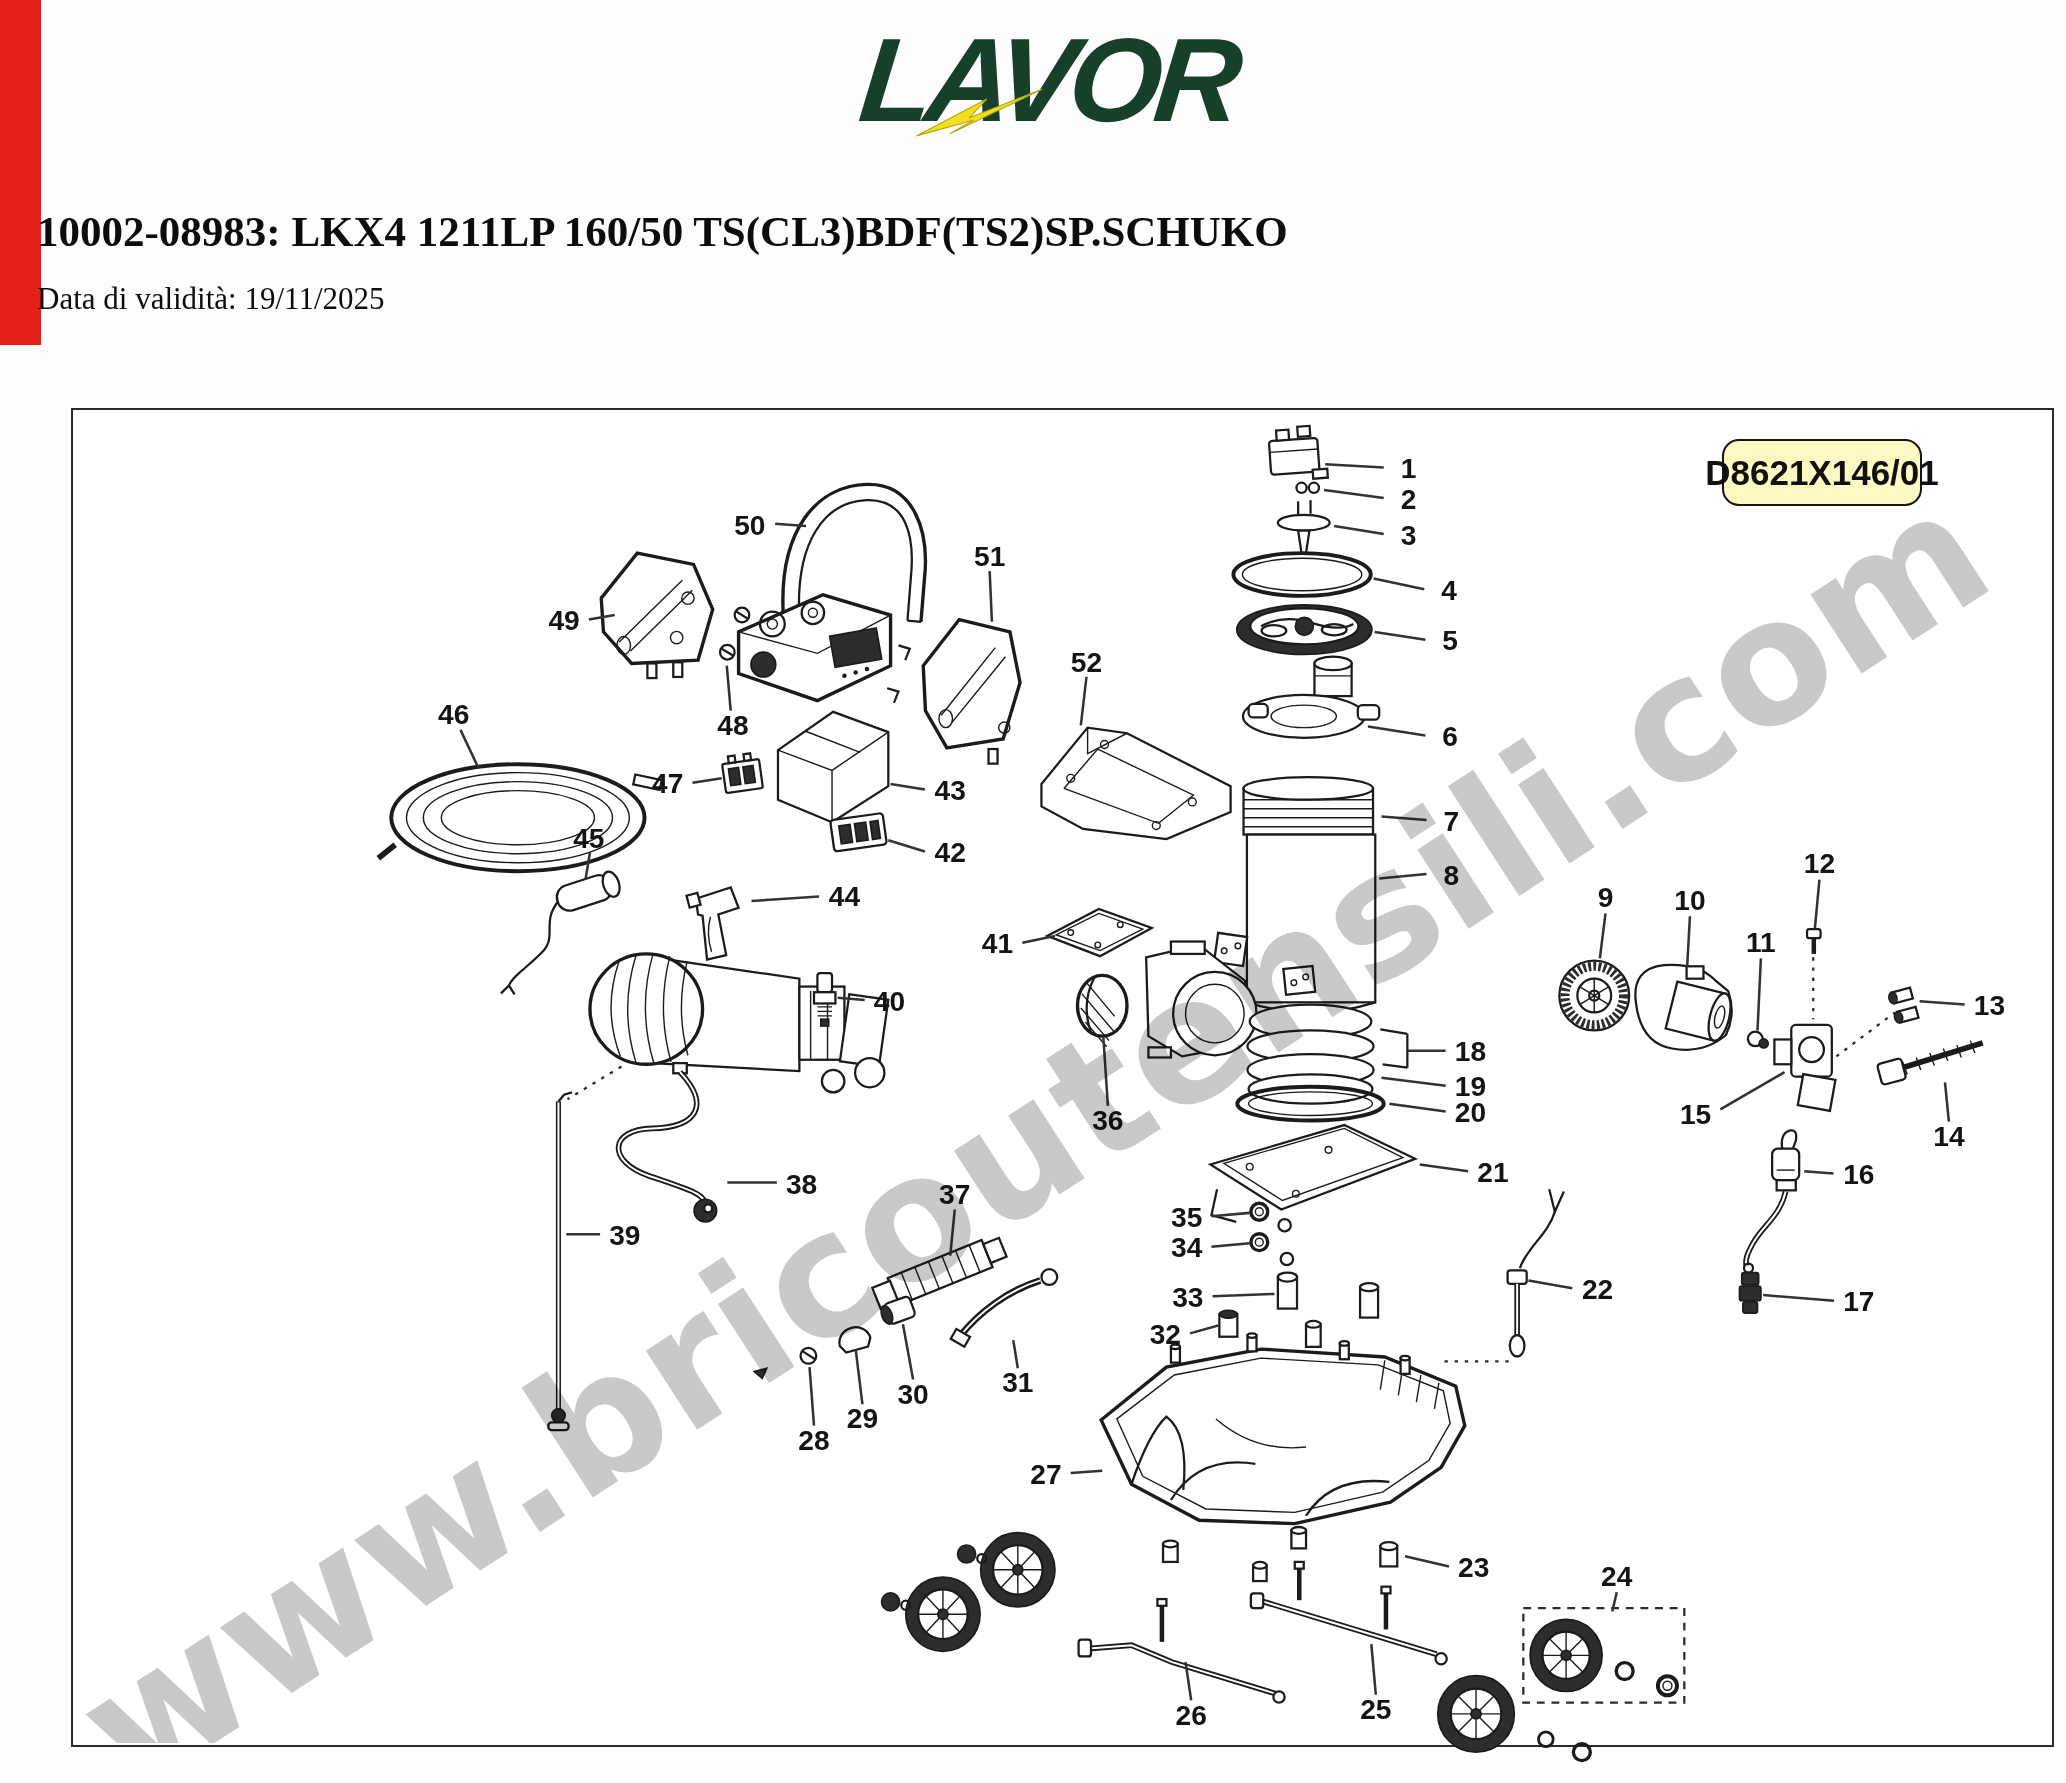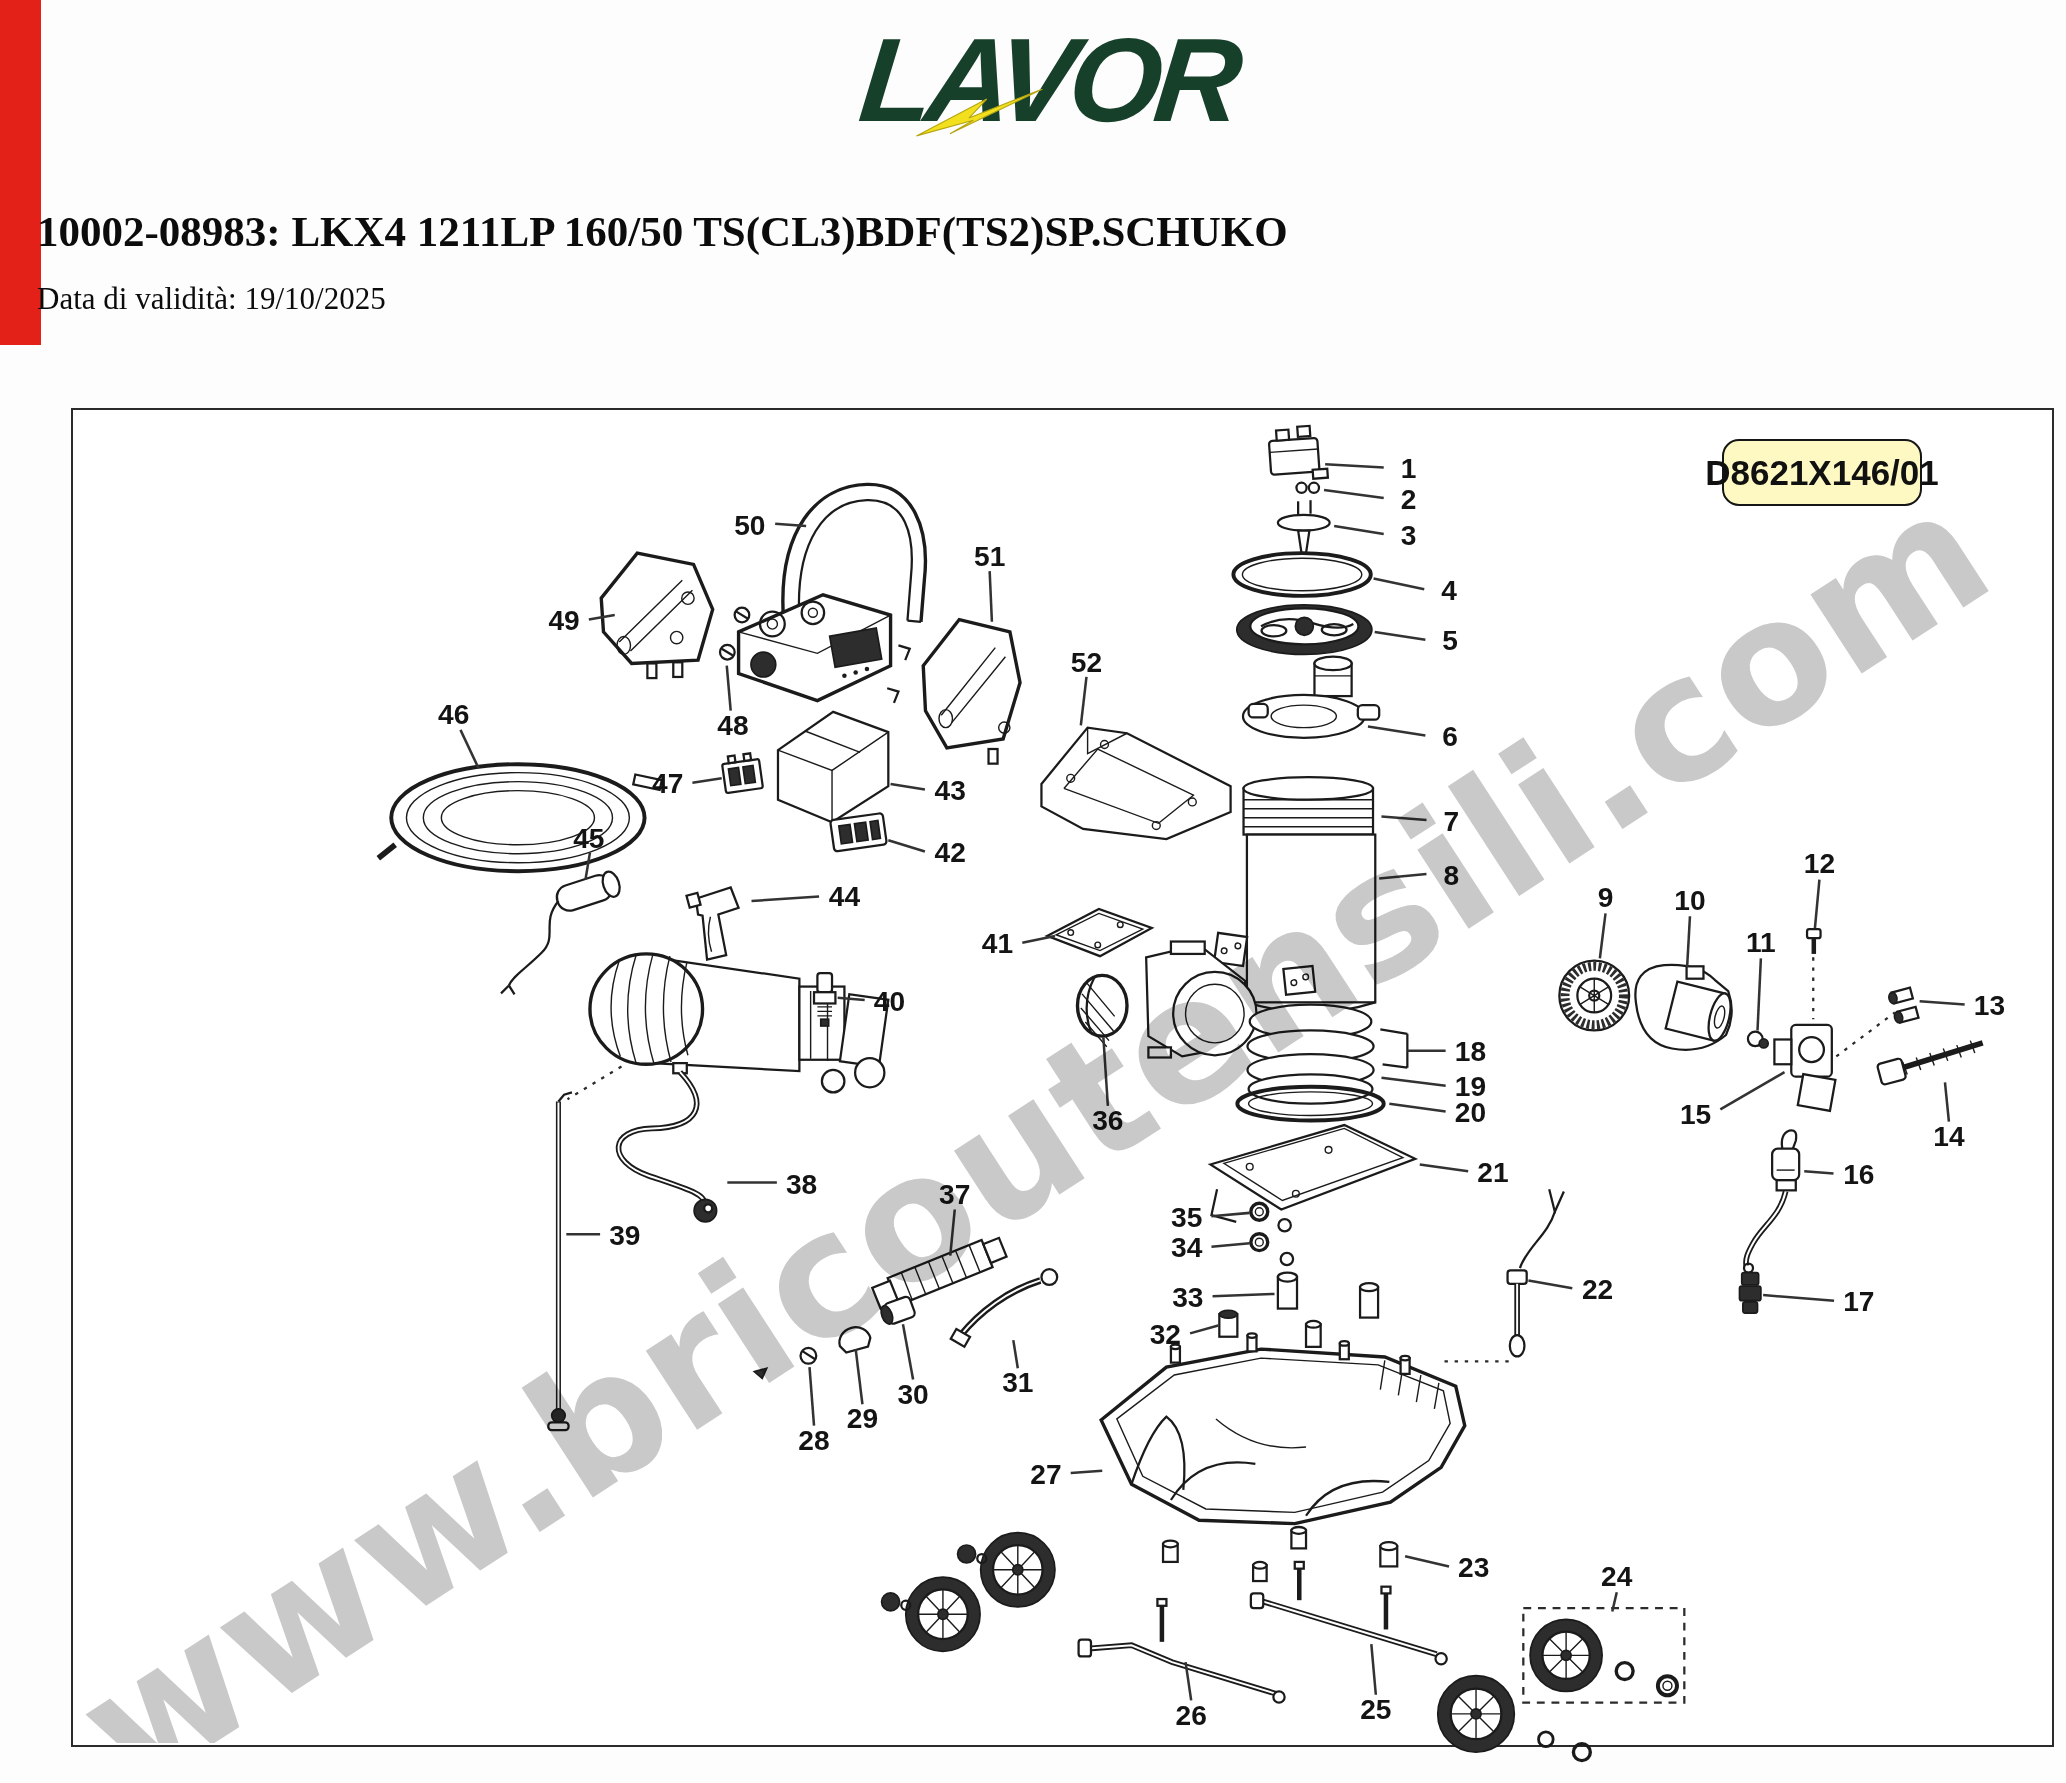--- a/index.html
+++ b/index.html
@@ -59,21 +59,21 @@
 <div class="red-strip"></div>
 
 <div class="logo">
   <span class="logo-text">LAVOR</span>
   <svg class="logo-bolt" viewBox="0 0 230 86">
     <polygon points="2,84 128,18 96,52 228,0 62,80 104,56" fill="#f2e01e" stroke="#b6a511" stroke-width="2"></polygon>
   </svg>
 </div>
 
 <div class="doc-title">10002-08983: LKX4 1211LP 160/50 TS(CL3)BDF(TS2)SP.SCHUKO</div>
-<div class="doc-subtitle">Data di validità: 19/10/2025</div>
+<div class="doc-subtitle">Data di validità: 19/11/2025</div>
 
 <div class="diagram-box"></div>
 
 <svg class="diagram" width="2066" height="1784" viewBox="0 0 3670 3168">
 
   <g transform="rotate(-4 2300 810)">
     <rect class="lnf" x="2256" y="780" width="86" height="60" rx="6"></rect>
     <line class="lnt" x1="2256" y1="800" x2="2342" y2="800"></line>
     <rect class="lnf" x="2270" y="762" width="22" height="18"></rect>
     <rect class="lnf" x="2308" y="758" width="22" height="18"></rect>

